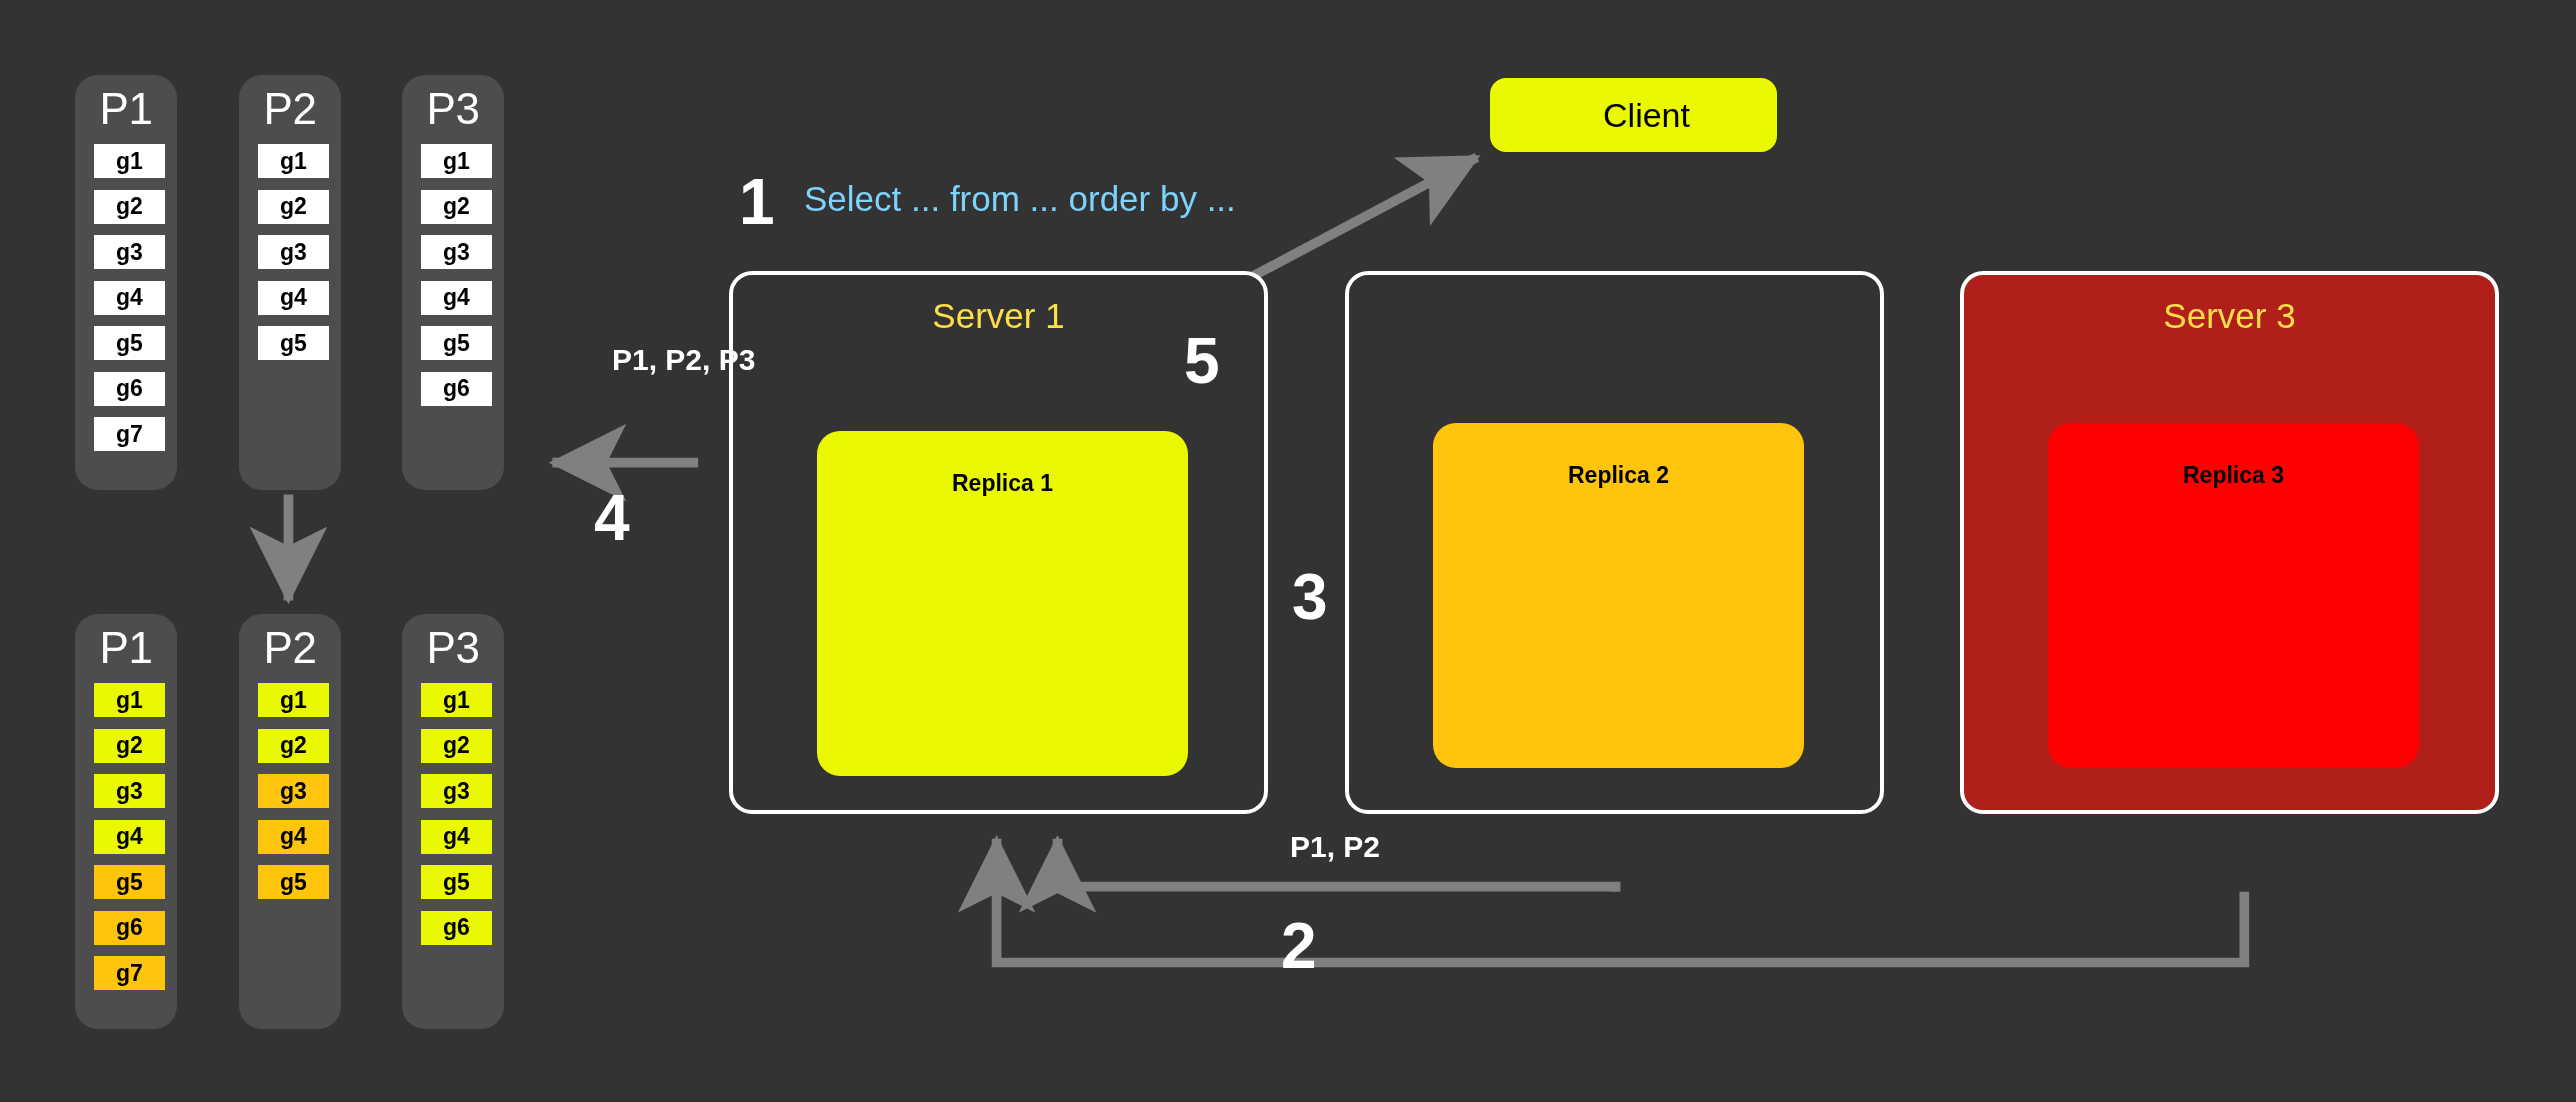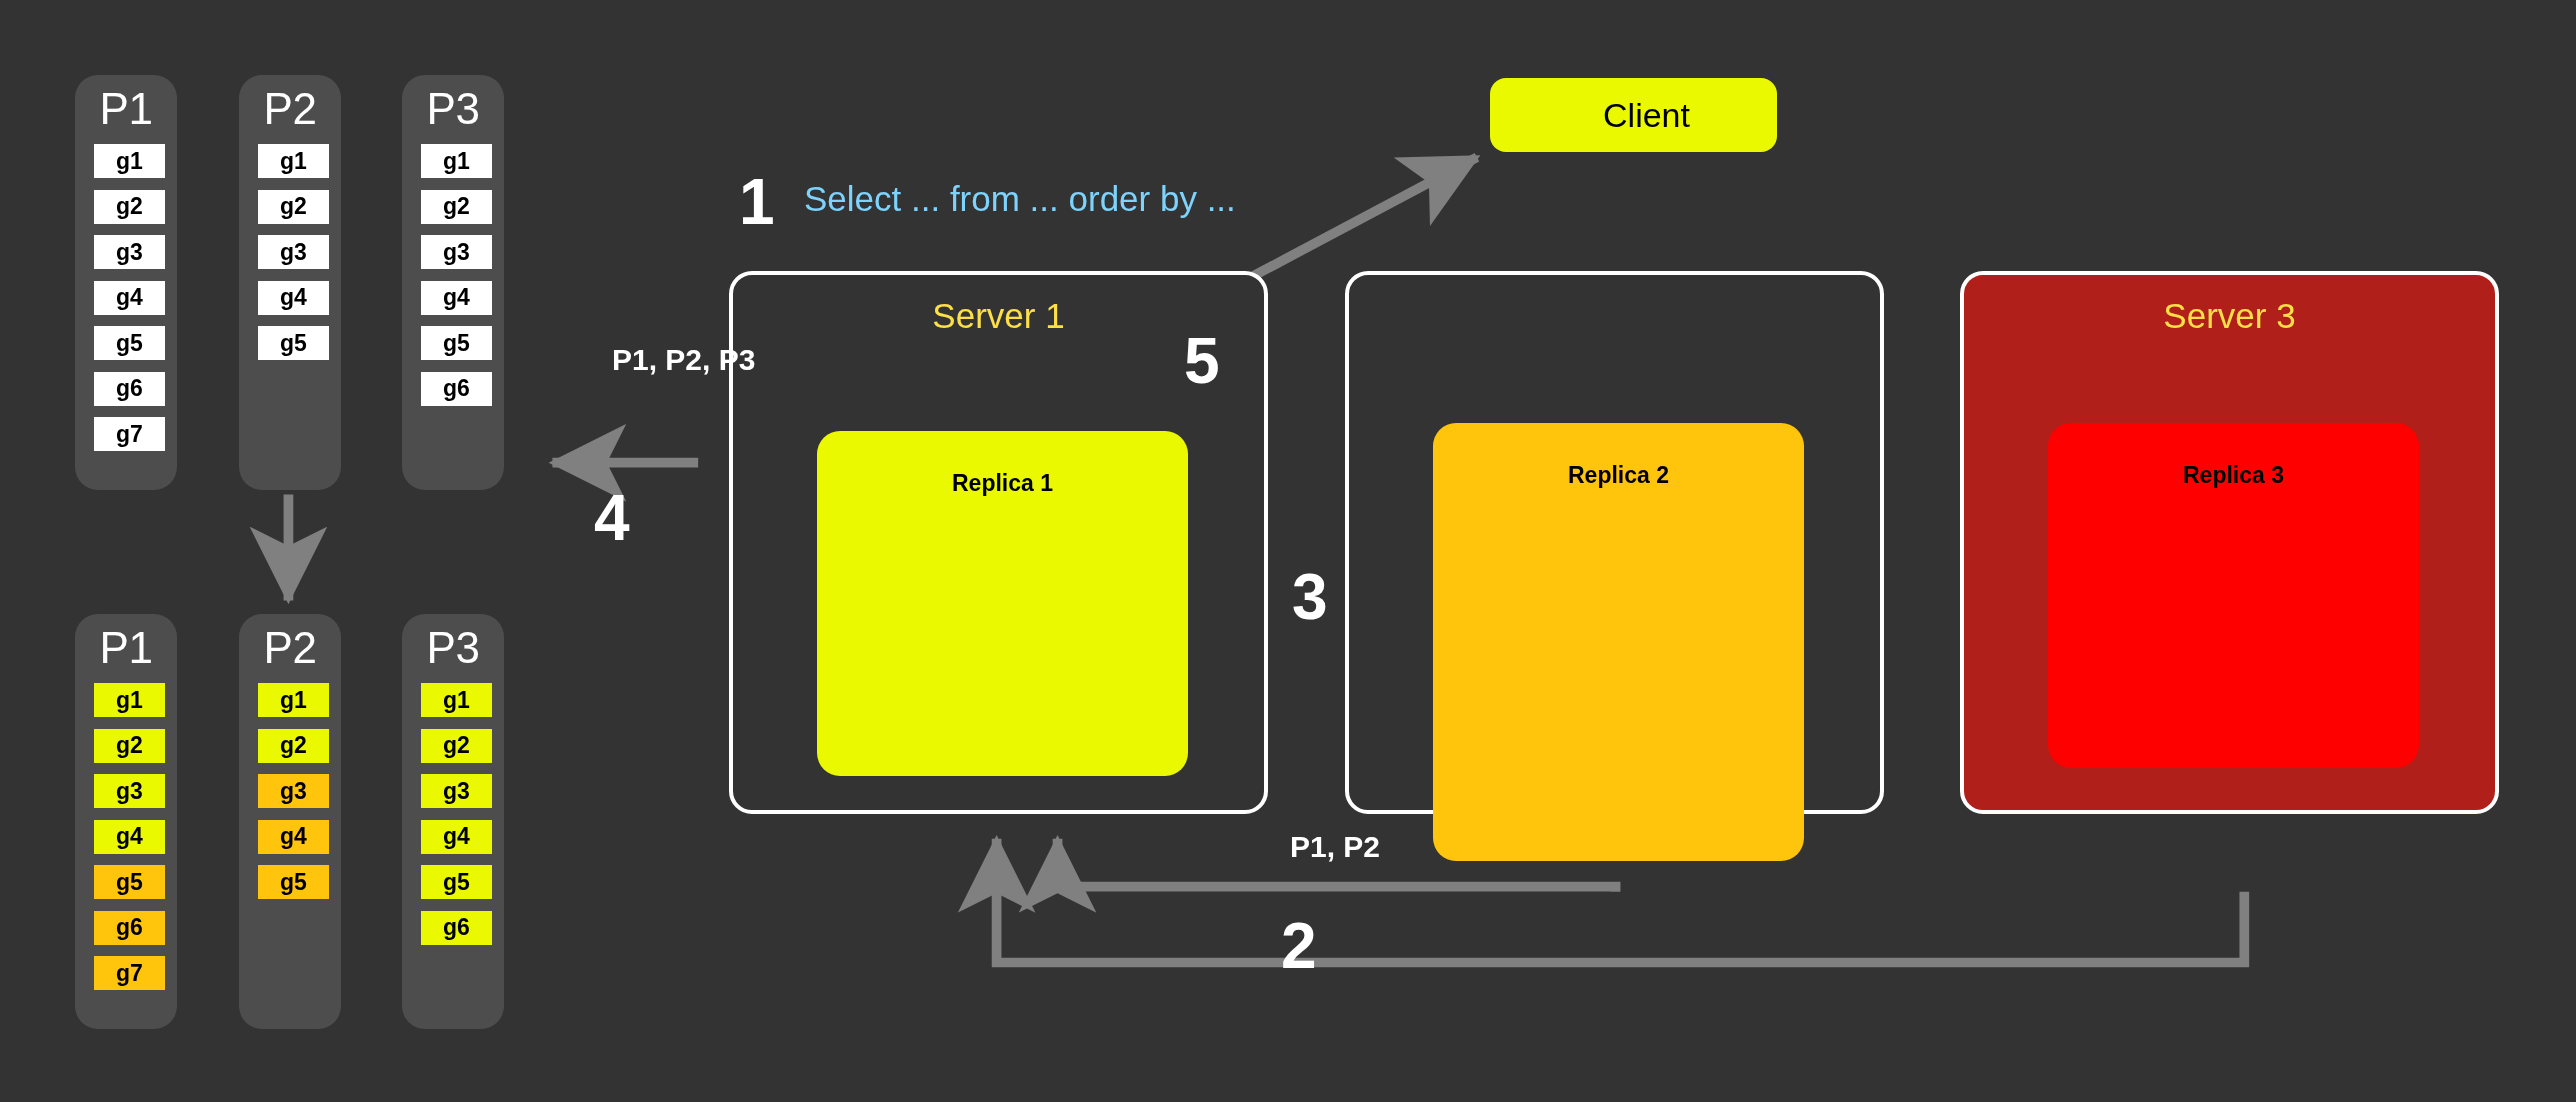--- a/index.html
+++ b/index.html
@@ -243,21 +243,21 @@
   </div>
 
   <div class="server" style="left:729px; top:271px; width:539px; height:543px; background:#333333;">
     <div class="server-title">Server 1</div>
     <div class="replica" style="left:84px; top:148px; width:371px; height:345px; background:#eaf900;margin-top:8px;">
       <div class="replica-label">Replica 1</div>
     </div>
   </div>
 
   <div class="server" style="left:1345px; top:271px; width:539px; height:543px; background:#333333;">
-    <div class="replica" style="left:84px; top:148px; width:371px; height:438px; background:#ffc40c;">
+    <div class="replica" style="left:84px; top:148px; width:371px; height:345px; background:#ffc40c;">
       <div class="replica-label">Replica 2</div>
     </div>
   </div>
 
   <div class="server" style="left:1960px; top:271px; width:539px; height:543px; background:#b01f19;">
     <div class="server-title">Server 3</div>
     <div class="replica" style="left:84px; top:148px; width:371px; height:345px; background:#ff0000;">
       <div class="replica-label">Replica 3</div>
     </div>
   </div>

